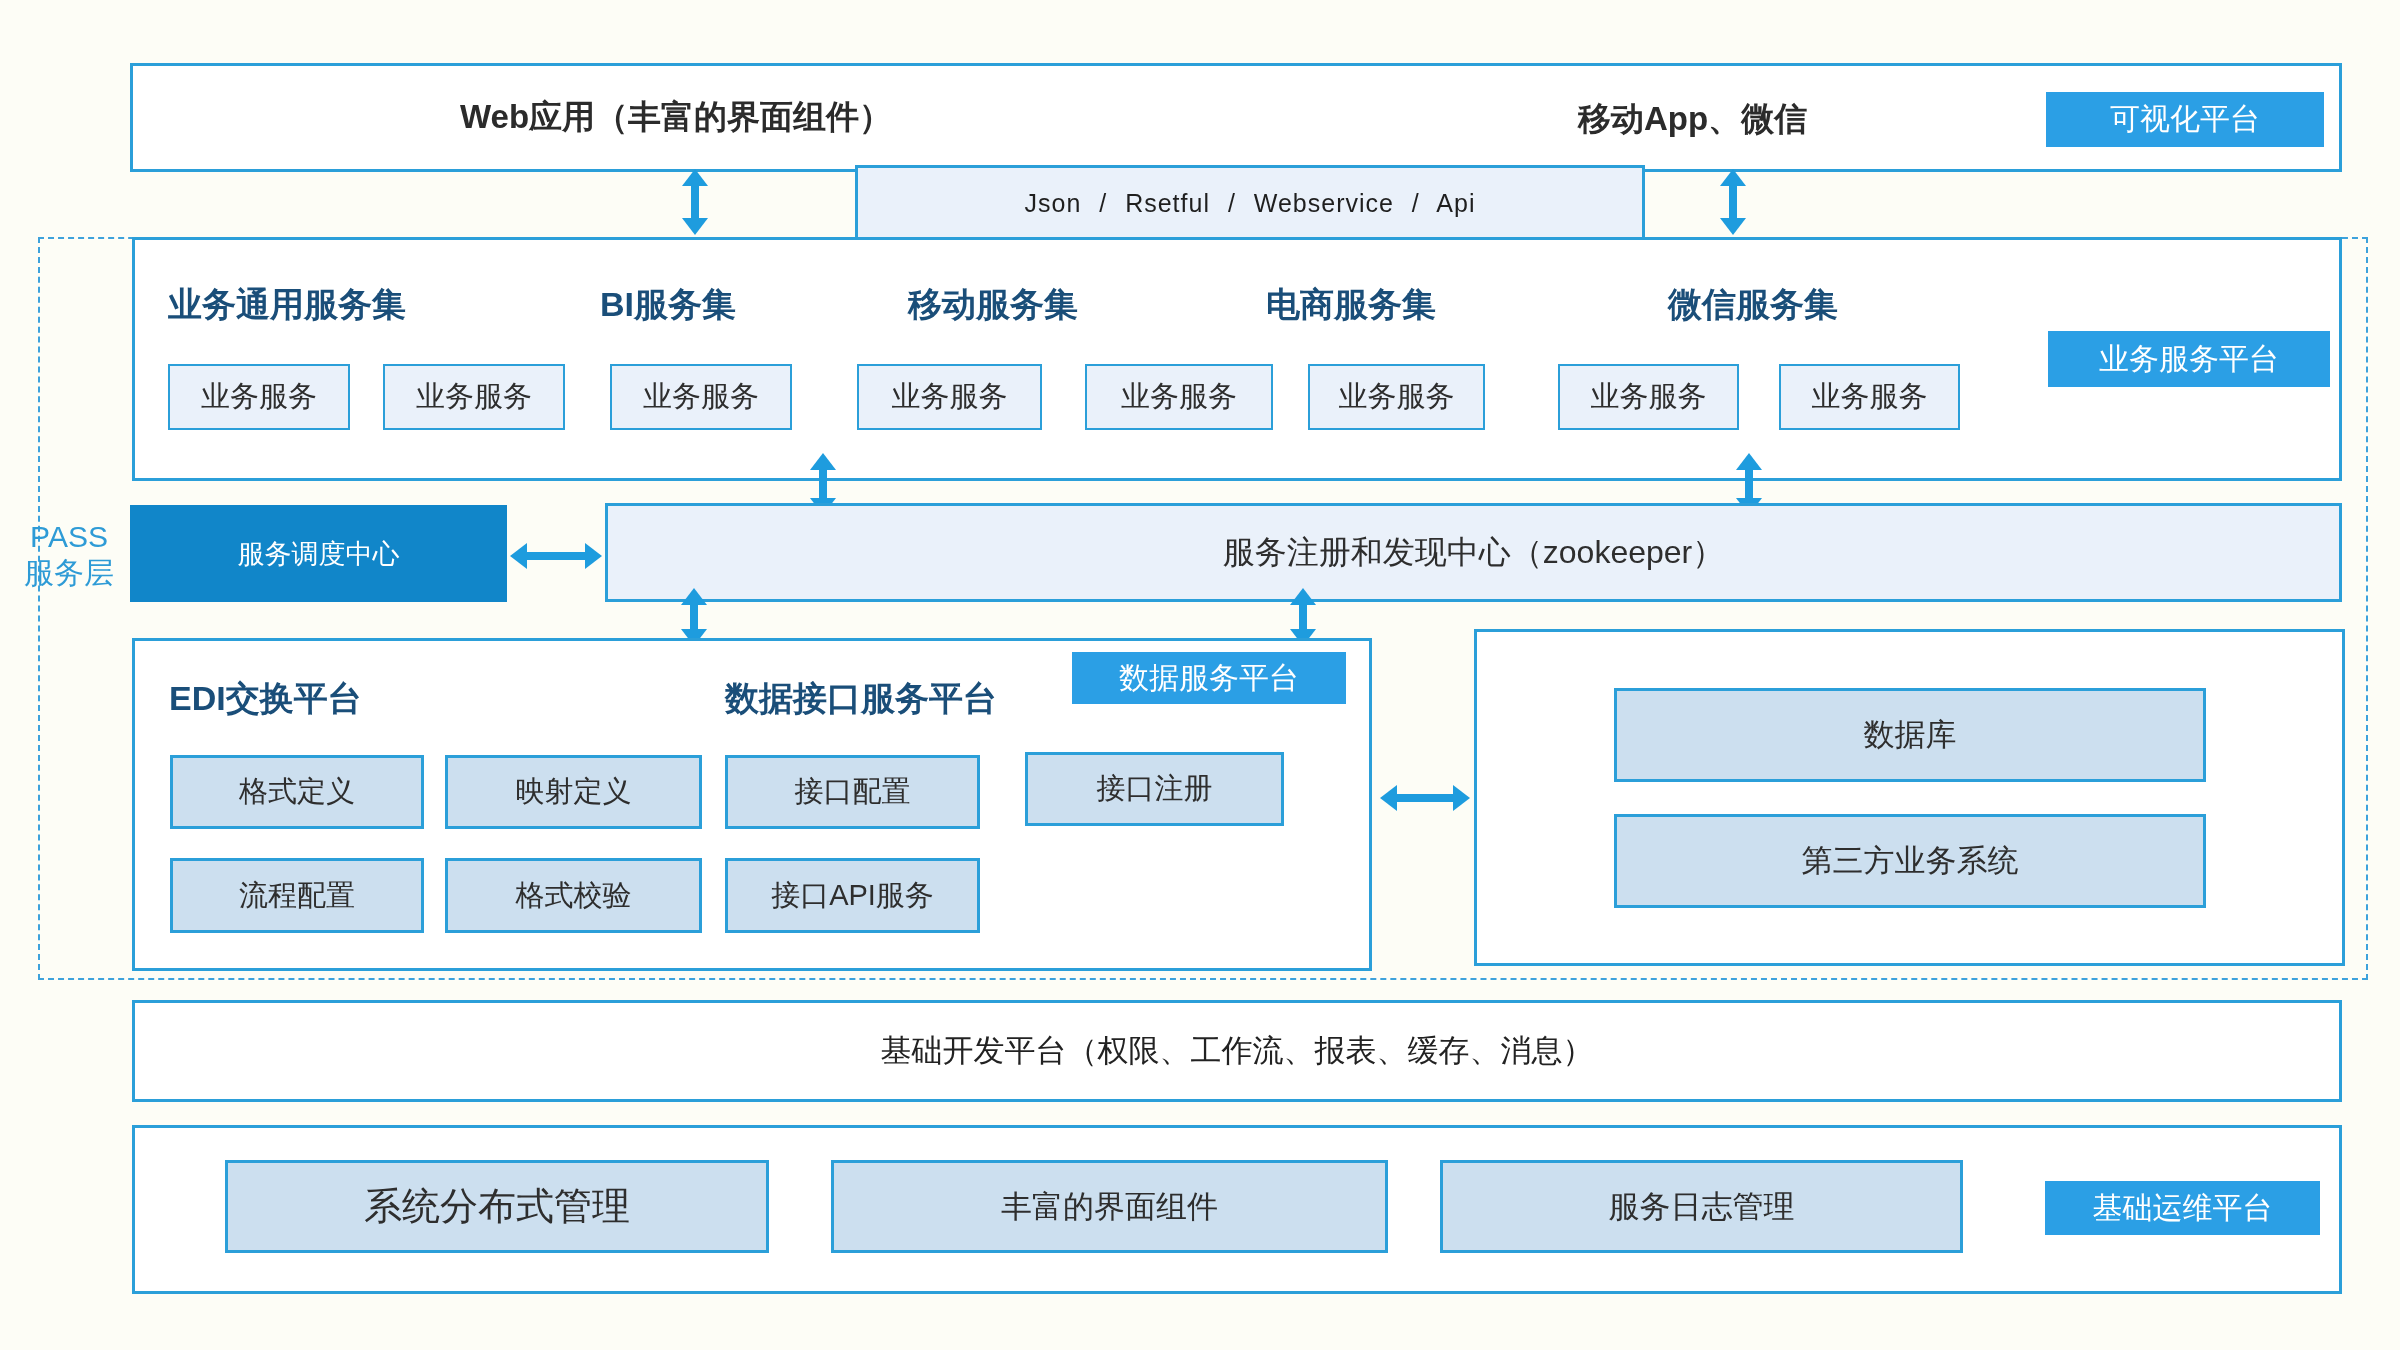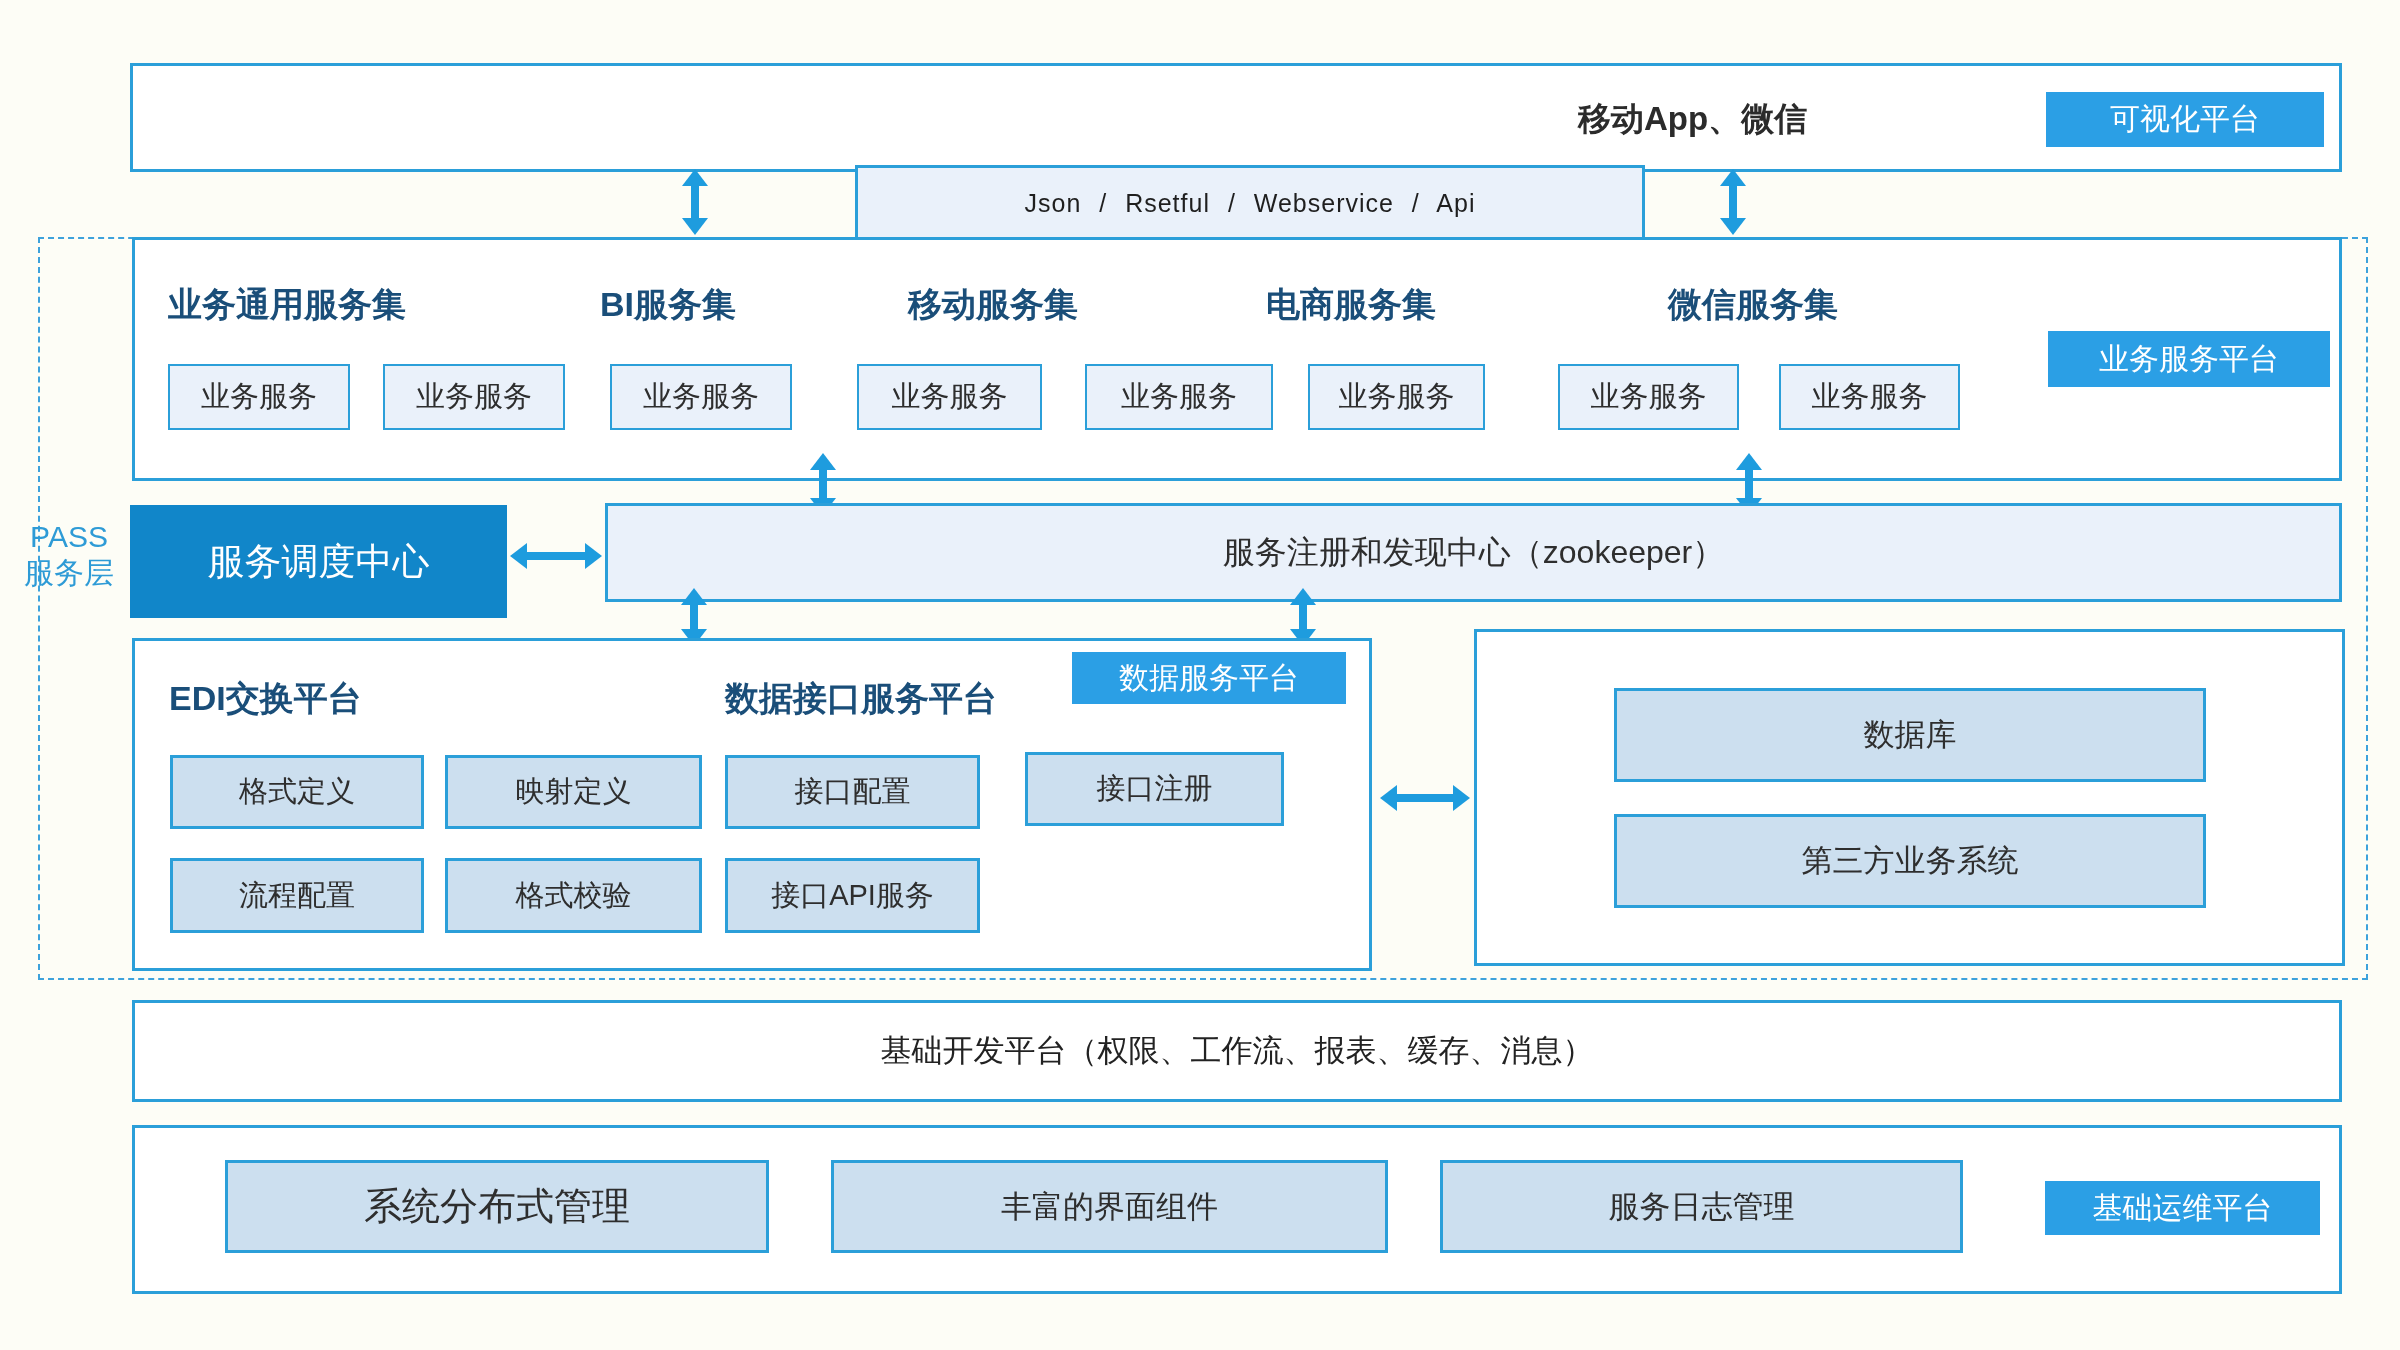--- a/index.html
+++ b/index.html
@@ -51,20 +51,21 @@
 
 <div class="canvas">
 
   <div class="dashed" style="left:38px;top:237px;width:2330px;height:743px"></div>
   <div class="pass-label" style="left:8px;top:519px;width:122px">
     <div>PASS</div>
     <div>服务层</div>
   </div>
 
   <div class="panel" style="left:130px;top:63px;width:2212px;height:109px"></div>
+  <div class="btitle" style="left:460px;top:95px">Web应用（丰富的界面组件）</div>
   <div class="btitle" style="left:1578px;top:97px">移动App、微信</div>
   <div class="badge" style="left:2046px;top:92px;width:278px;height:55px">可视化平台</div>
 
   <div class="cell fill-light api-bar" style="left:855px;top:165px;width:790px;height:76px">Json / Rsetful / Webservice / Api</div>
 
   <div class="dav" style="left:691px;top:185px;height:34px"></div>
   <div class="dav" style="left:1729px;top:185px;height:34px"></div>
 
   <div class="panel" style="left:132px;top:237px;width:2210px;height:244px"></div>
   <div class="htitle" style="left:168px;top:282px">业务通用服务集</div>
@@ -80,21 +81,21 @@
   <div class="cell fill-light" style="left:1085px;top:364px;width:188px;height:66px;border-width:2px">业务服务</div>
   <div class="cell fill-light" style="left:1308px;top:364px;width:177px;height:66px;border-width:2px">业务服务</div>
   <div class="cell fill-light" style="left:1558px;top:364px;width:181px;height:66px;border-width:2px">业务服务</div>
   <div class="cell fill-light" style="left:1779px;top:364px;width:181px;height:66px;border-width:2px">业务服务</div>
 
   <div class="badge" style="left:2048px;top:331px;width:282px;height:56px">业务服务平台</div>
 
   <div class="dav" style="left:819px;top:469px;height:30px"></div>
   <div class="dav" style="left:1745px;top:469px;height:30px"></div>
 
-  <div class="cell" style="left:130px;top:505px;width:377px;height:113px;background:var(--sched);border:none;color:#fff;font-size:37px">服务调度中心</div>
+  <div class="cell" style="left:130px;top:505px;width:377px;height:97px;background:var(--sched);border:none;color:#fff;font-size:27px">服务调度中心</div>
   <div class="dah" style="left:526px;top:552px;width:60px"></div>
   <div class="cell fill-light" style="left:605px;top:503px;width:1737px;height:99px;font-size:32px">服务注册和发现中心（zookeeper）</div>
 
   <div class="dav" style="left:690px;top:604px;height:26px"></div>
   <div class="dav" style="left:1299px;top:604px;height:26px"></div>
 
   <div class="panel" style="left:132px;top:638px;width:1240px;height:333px"></div>
   <div class="htitle" style="left:169px;top:676px">EDI交换平台</div>
   <div class="htitle" style="left:725px;top:676px">数据接口服务平台</div>
   <div class="badge" style="left:1072px;top:652px;width:274px;height:52px">数据服务平台</div>

